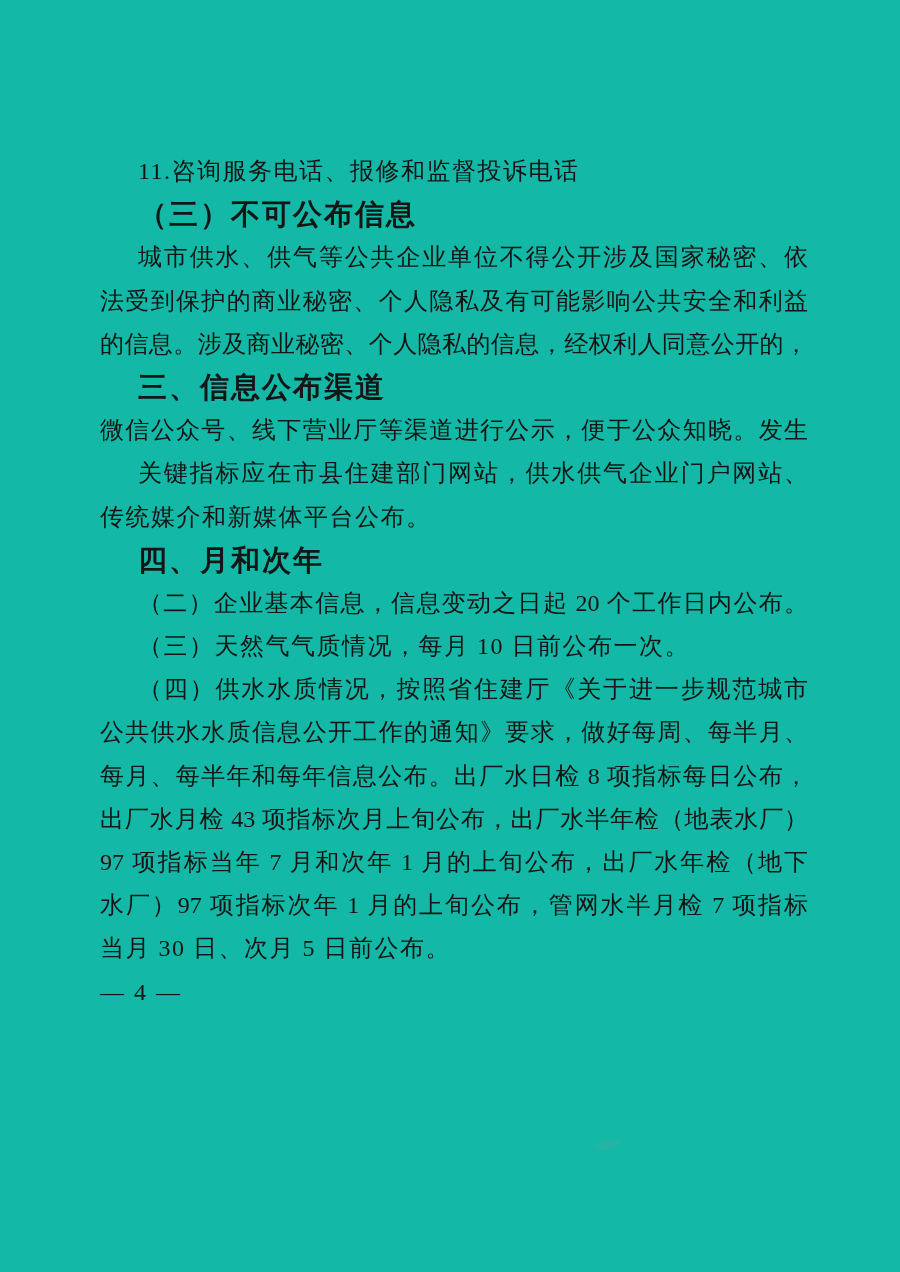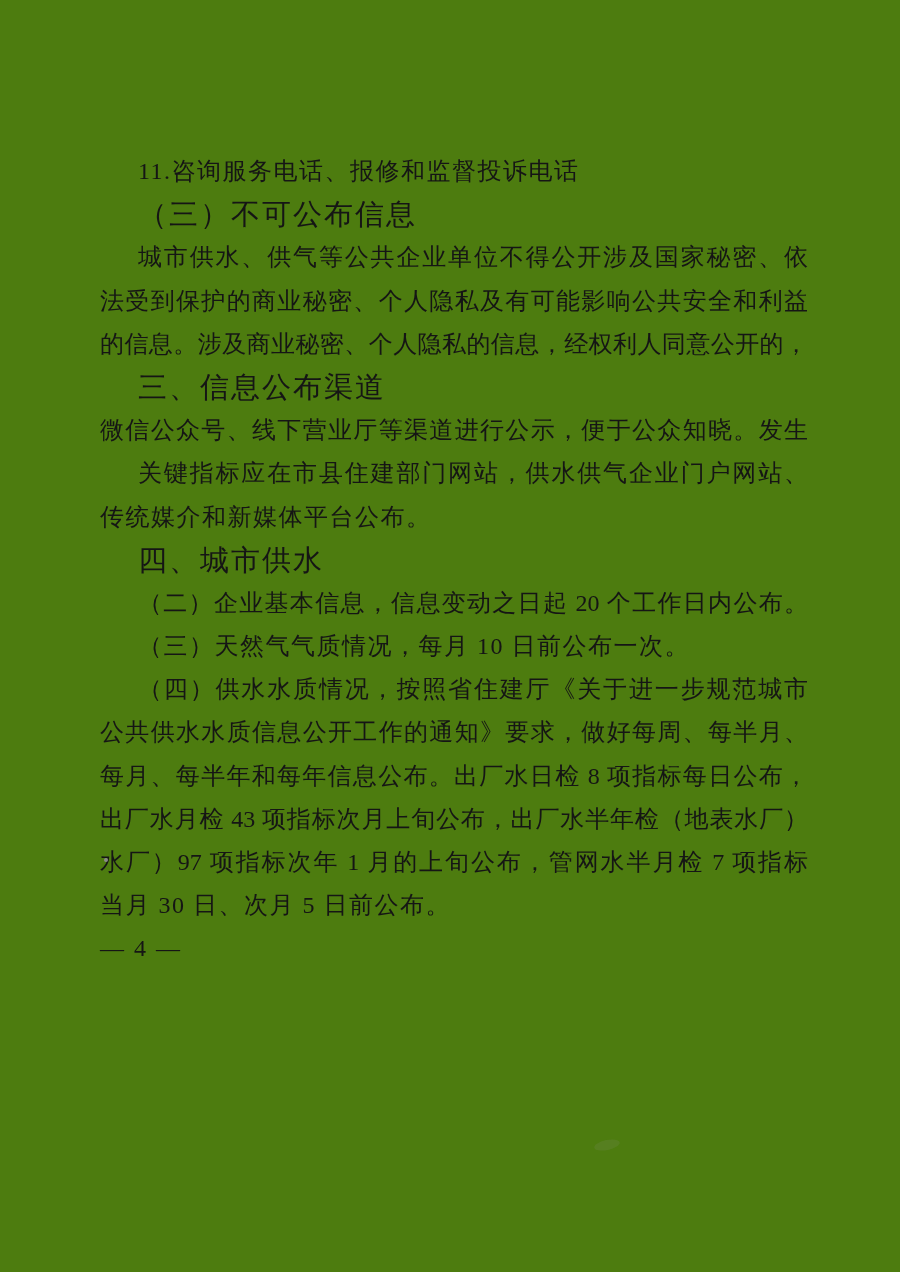--- a/index.html
+++ b/index.html
@@ -4,21 +4,21 @@
 <style>
   html, body {
     margin: 0;
     padding: 0;
     background: #ffffff;
   }
   .page {
     position: relative;
     width: 900px;
     height: 1272px;
-    background: #4d7c0f;
+    background: #14b8a6;
     overflow: hidden;
     font-family: "Liberation Serif", "DejaVu Serif", serif;
     color: #151515;
   }
   .content {
     position: absolute;
     left: 100px;
     top: 150px;
     width: 708px;
   }
@@ -35,21 +35,21 @@
     white-space: normal;
     letter-spacing: 0;
     text-align: justify;
     text-align-last: justify;
     overflow: hidden;
   }
   .doc-line.indent {
     text-indent: 38px;
   }
   .doc-line.bold {
-    font-weight: 400;
+    font-weight: 700;
     font-size: 29px;
     letter-spacing: 2px;
   }
   .page-number {
     font-size: 24px;
     line-height: 43.2px;
     height: 43.2px;
     letter-spacing: 2px;
     white-space: nowrap;
     color: #151515;
@@ -82,26 +82,27 @@
   <div class="content">
       <div class="doc-line indent">11.咨询服务电话、报修和监督投诉电话</div>
       <div class="doc-line indent bold">（三）不可公布信息</div>
       <div class="doc-line indent justify">城市供水、供气等公共企业单位不得公开涉及国家秘密、依</div>
       <div class="doc-line justify">法受到保护的商业秘密、个人隐私及有可能影响公共安全和利益</div>
       <div class="doc-line justify">的信息。涉及商业秘密、个人隐私的信息，经权利人同意公开的，</div>
       <div class="doc-line indent bold">三、信息公布渠道</div>
       <div class="doc-line justify">微信公众号、线下营业厅等渠道进行公示，便于公众知晓。发生</div>
       <div class="doc-line indent justify">关键指标应在市县住建部门网站，供水供气企业门户网站、</div>
       <div class="doc-line">传统媒介和新媒体平台公布。</div>
-      <div class="doc-line indent bold">四、城市供水</div>
+      <div class="doc-line indent bold">四、月和次年</div>
       <div class="doc-line indent justify">（二）企业基本信息，信息变动之日起 20 个工作日内公布。</div>
       <div class="doc-line indent">（三）天然气气质情况，每月 10 日前公布一次。</div>
       <div class="doc-line indent justify">（四）供水水质情况，按照省住建厅《关于进一步规范城市</div>
       <div class="doc-line justify">公共供水水质信息公开工作的通知》要求，做好每周、每半月、</div>
       <div class="doc-line justify">每月、每半年和每年信息公布。出厂水日检 8 项指标每日公布，</div>
       <div class="doc-line justify">出厂水月检 43 项指标次月上旬公布，出厂水半年检（地表水厂）</div>
+      <div class="doc-line justify">97 项指标当年 7 月和次年 1 月的上旬公布，出厂水年检（地下</div>
       <div class="doc-line justify">水厂）97 项指标次年 1 月的上旬公布，管网水半月检 7 项指标</div>
       <div class="doc-line">当月 30 日、次月 5 日前公布。</div>
       <div class="page-number">— 4 —</div>
     </div>
   <div class="scan-speck"></div>
   <div class="scan-smudge"></div>
 </div>
 
 </body></html>

